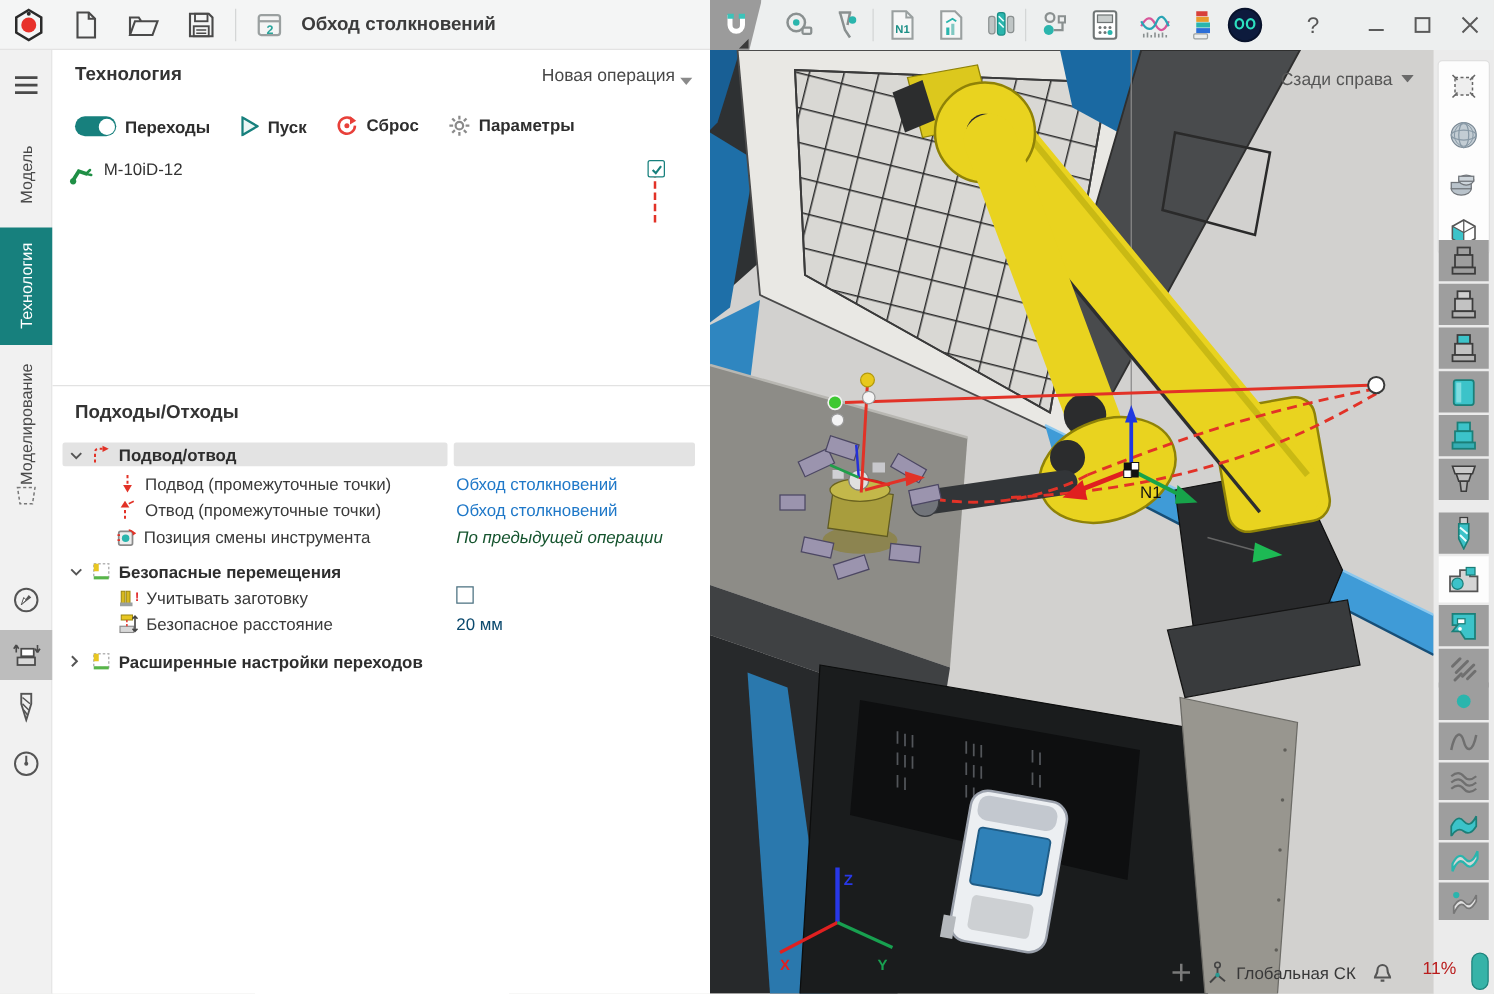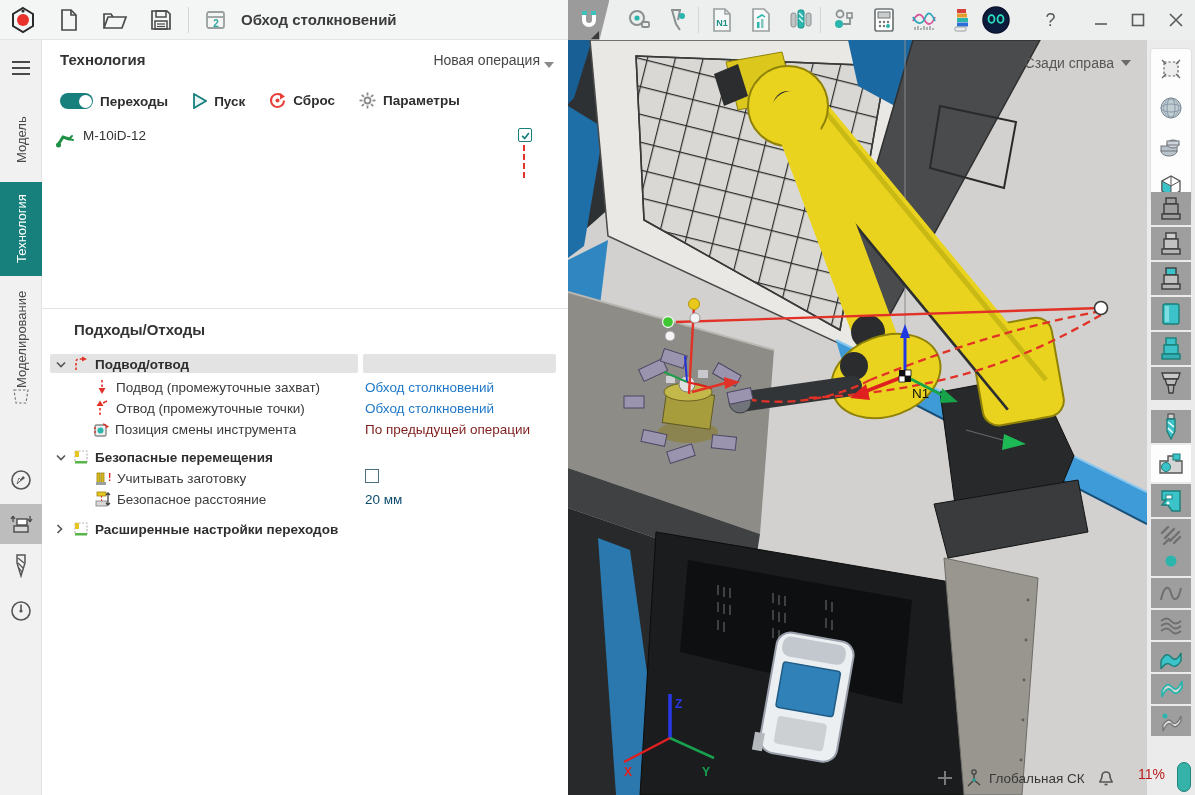--- a/index.html
+++ b/index.html
@@ -37,28 +37,28 @@
   .toggle { width:33px; height:16px; border-radius:8px; background:#17807d; position:relative; }
   .toggle .knob { position:absolute; right:1.5px; top:1.5px; width:13px; height:13px; border-radius:50%; background:#fff; }
 
   .tree-row { position:absolute; left:8px; width:506px; height:22px; display:flex; align-items:flex-start; font-size:13.5px; color:#333; cursor:pointer; }
   .tree-row.sel { background:#ececec; border-radius:3px; }
   .cbx { position:absolute; left:468px; width:14px; height:14px; border:1.6px solid #17807d; border-radius:2px; background:#fff; z-index:2; }
   .dot-status { position:absolute; left:496px; width:10px; height:10px; border-radius:50%; background:#cf9f2f; }
   #cbx-link { left:481px; top:96px; height:42px; border-left:2px dashed #e23227; z-index:1; }
 
   #panel-divider { left:0; top:268px; width:526px; height:1px; background:#e2e2e2; }
-  #appr-title { left:32px; top:281px; font-size:15px; font-weight:bold; color:#333; }
+  #appr-title { left:18px; top:281px; font-size:15px; font-weight:bold; color:#333; }
 
   .prow { position:absolute; height:20px; display:flex; align-items:center; font-size:13.5px; color:#3a3a3a; cursor:default; }
   .grp-bg { position:absolute; height:19px; background:#e3e3e3; border-radius:2px; }
   .bold { font-weight:bold; color:#2e2e2e; }
   .val { position:absolute; left:323px; font-size:13.5px; cursor:pointer; }
   .val-blue { color:#1f78c8; }
-  .val-teal { color:#7f1d1d; }
+  .val-teal { color:#14532d;font-style:italic; }
   .val-gray { color:#0c4a6e; cursor:default; }
   .cbx2 { width:14px; height:14px; border:1.5px solid #4a7080; background:#fff; }
 
   
   #vp { left:568px; top:40px; width:579px; height:755px; background:#d2d1cf; overflow:hidden; }
   #view-orient { position:absolute; top:15px; right:16px; display:flex; align-items:center; gap:7px;
     font-size:14px; color:#565656; cursor:pointer; z-index:5; }
   #vp-bottom { position:absolute; left:368px; bottom:7px; display:flex; align-items:center; gap:11px; z-index:5; }
   #cs-chip { display:flex; align-items:center; gap:6px; font-size:13.5px; color:#383838; cursor:pointer; }
 
@@ -357,21 +357,21 @@
           <path d="M3,14 V6 Q3,3 6,3 H9" fill="none" stroke="#e23227" stroke-width="1.6" stroke-dasharray="2.5 2"></path>
           <polygon points="9,0.5 14,3 9,5.5" fill="#e23227"></polygon>
         </svg>
       <span class="bold" style="margin-left:6px">Подвод/отвод</span>
     </div>
     <div class="prow" style="left:53px; top:337px; width:460px">
       <svg width="14" height="16" viewBox="0 0 14 16">
           <line x1="7" y1="1" x2="7" y2="8" stroke="#e23227" stroke-width="1.6" stroke-dasharray="2.5 2"></line>
           <polygon points="3.5,9 10.5,9 7,15" fill="#e23227"></polygon>
         </svg>
-      <span style="margin-left:7px">Подвод (промежуточные захват)</span>
+      <span style="margin-left:7px">Подвод (промежуточные точки)</span>
     </div>
     <span class="val val-blue abs" style="top:340px">Обход столкновений</span>
     <div class="prow" style="left:53px; top:358px; width:460px">
       <svg width="14" height="16" viewBox="0 0 14 16">
           <line x1="5" y1="15" x2="5" y2="7" stroke="#e23227" stroke-width="1.6" stroke-dasharray="2.5 2"></line>
           <polygon points="1.5,6 8.5,6 5,0.5" fill="#e23227"></polygon>
           <line x1="8" y1="3" x2="12" y2="1" stroke="#e23227" stroke-width="1.4"></line>
         </svg>
       <span style="margin-left:7px">Отвод (промежуточные точки)</span>
     </div>

